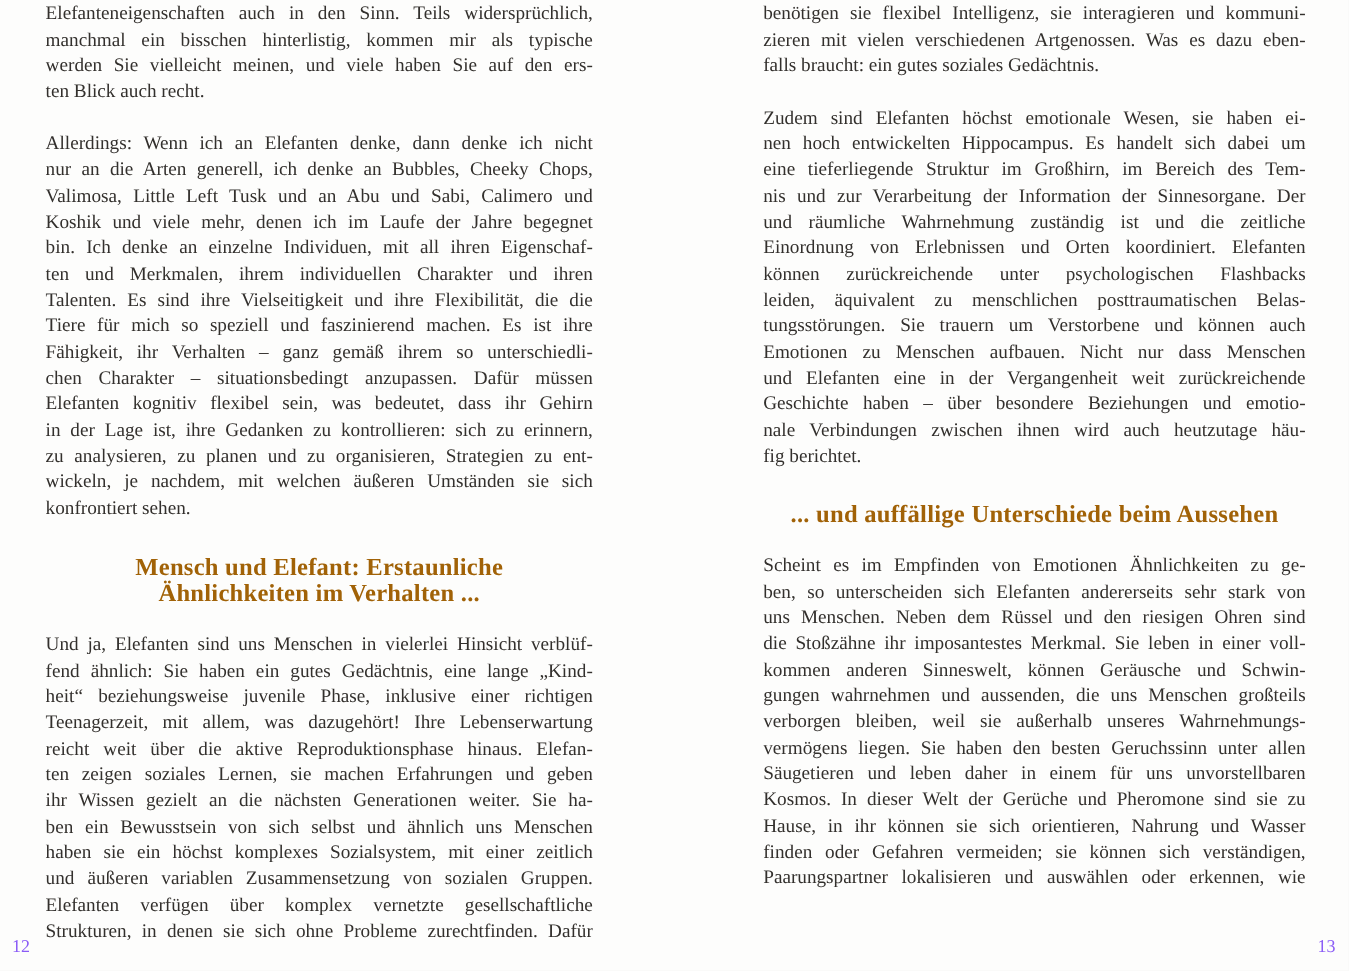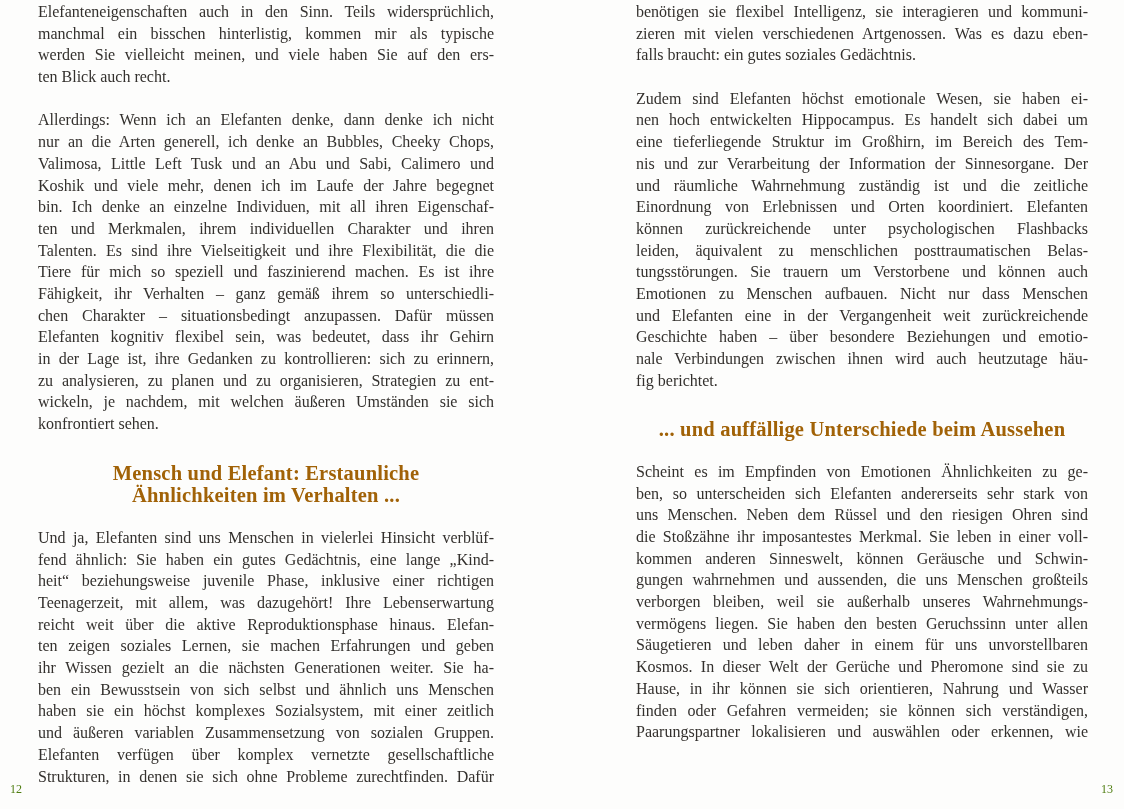--- a/index.html
+++ b/index.html
@@ -43,23 +43,23 @@
     font-size:20.5px;
     line-height:22.6px;
     color:#a16207;
     letter-spacing:0.2px;
     text-align:center;
   }
 
   .page-num {
     position:absolute;
     top:780px;
-    font-size:12px;
+    font-size:15px;
     line-height:18px;
-    color:#4d7c0f;
+    color:#8b5cf6;
   }
   .page-num.left  { left:10px; }
   .page-num.right { right:11px; }
 </style>
 </head>
 <body>
 
 <div class="spread">
   <div class="page-col left">
       <div class="block paragraph">

